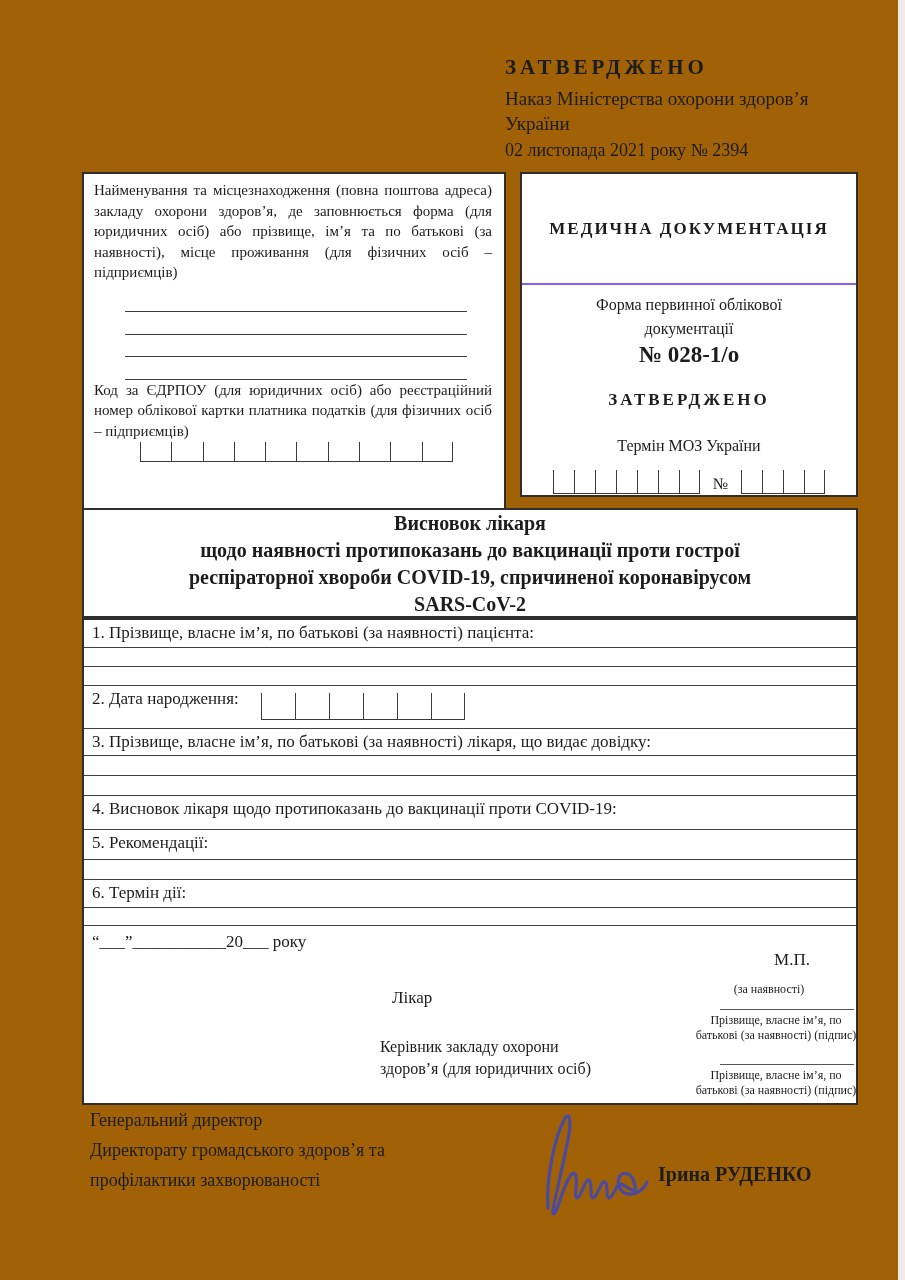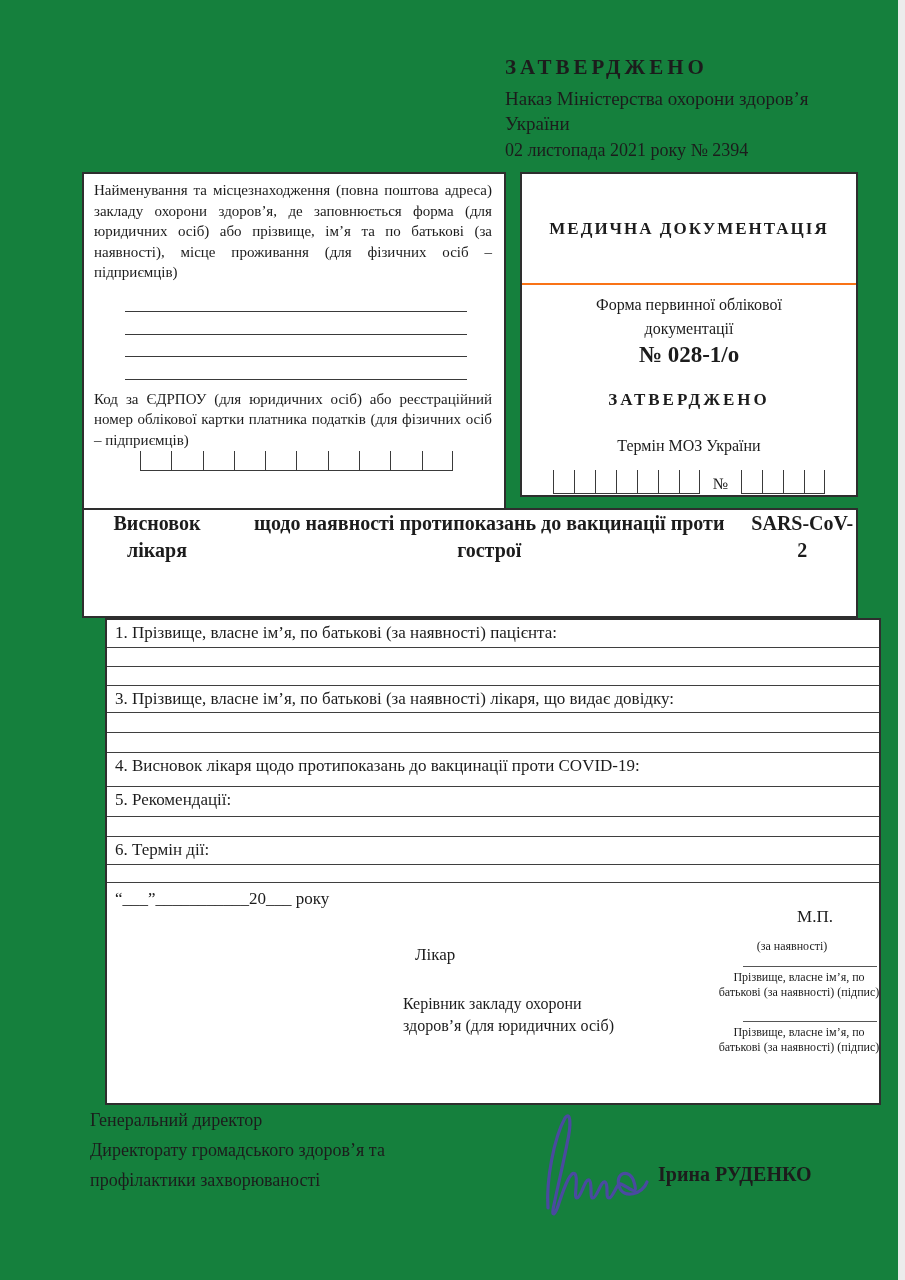--- a/index.html
+++ b/index.html
@@ -1,67 +1,67 @@
 <!DOCTYPE html>
 <html><head>
 <meta charset="utf-8">
 <style>
   html,body { margin:0; padding:0; }
   body {
     width:905px; height:1280px; background:#ffffff;
     font-family:"Liberation Serif","DejaVu Serif",serif;
     color:#1c1c1c;
   }
-  .page { position:relative; width:905px; height:1280px; background:#15803d; overflow:hidden; }
+  .page { position:relative; width:905px; height:1280px; background:#a16207; overflow:hidden; }
   .scan-edge { position:absolute; right:0; top:0; width:7px; height:1280px; background:#ececec; }
 
   
   .approval { position:absolute; left:505px; top:55px; width:380px; }
   .approval .appr-title { font-weight:bold; font-size:21px; letter-spacing:4px; margin-bottom:6px; }
   .approval .appr-line { font-size:19px; line-height:25px; }
   .approval .appr-line3 { font-size:18px; margin-top:2px; }
 
   
   .box { position:absolute; border:2px solid #2e2e2e; background:#fff; box-sizing:border-box; }
   .box-left  { left:82px;  top:172px; width:424px; height:368px; padding:6px 12px 0 10px; }
   .box-right { left:520px; top:172px; width:338px; height:325px; }
 
   .jtext { font-size:15px; line-height:20.5px; text-align:justify; }
   .uline { height:21.5px; margin-left:31px; margin-right:25px; border-bottom:1.6px solid #3a3a3a; }
   .uline.first { margin-top:7px; }
-  .edrpou-label { margin-top:9px; }
+  .edrpou-label { }
 
   
   .comb { display:flex; border-bottom:1.6px solid #3a3a3a; }
   .comb span { display:block; border-left:1.5px solid #3a3a3a; box-sizing:border-box; }
   .comb span:last-child { border-right:1.5px solid #3a3a3a; }
   .comb.c-edrpou { margin-left:46px; margin-top:1px; width:313px; }
   .comb.c-edrpou span { width:31.3px; height:19px; }
   .comb.c-birth span { width:34px; height:26px; }
   .comb.c-ord span { width:21px; height:23px; }
   .comb.c-no  span { width:21px; height:23px; }
 
   
-  .rb-top { height:109px; border-bottom:2px solid #f97316; display:flex; align-items:center; justify-content:center; }
+  .rb-top { height:109px; border-bottom:2px solid #8b5cf6; display:flex; align-items:center; justify-content:center; }
   .rb-top .meddoc { font-weight:bold; font-size:17px; letter-spacing:2px; }
   .rb-body { text-align:center; }
   .form-line { font-size:16px; line-height:22px; margin-top:2px; }
   .form-line.top { margin-top:9px; }
   .form-no { font-weight:bold; font-size:23px; margin-top:2px; }
   .rb-approved { font-weight:bold; font-size:17px; letter-spacing:3px; margin-top:22px; }
   .rb-order { font-size:16px; margin-top:27px; }
   .rb-grids { display:flex; align-items:flex-end; justify-content:center; margin-top:15px; gap:13px; }
   .rb-grids .no-sign { font-size:16px; padding-bottom:1px; }
 
   
-  .box-title { left:82px; top:508px; width:776px; height:110px; display:flex; flex-direction:row;
-               justify-content:flex-end; text-align:center; font-weight:bold; font-size:20px; line-height:27px; }
-
-  
-  .box-table { left:82px; top:618px; width:776px; height:487px;margin-left:23px; }
+  .box-title { left:82px; top:508px; width:776px; height:110px; display:flex; flex-direction:column;
+               justify-content:space-between; text-align:center; font-weight:bold; font-size:20px; line-height:27px; }
+
+  
+  .box-table { left:82px; top:618px; width:776px; height:487px; }
   .row { box-sizing:border-box; border-top:1.3px solid #3f3f3f; }
   .row:first-child { border-top:none; }
   .label-row { font-size:17px; padding:3px 0 0 8px; }
   .row2 { display:flex; align-items:flex-start; }
   .row2 .comb { margin-left:22px; margin-top:7px; }
   .sig-section { position:relative; }
   .date-blank { position:absolute; left:8px; top:6px; font-size:17px; }
   .mp { position:absolute; right:46px; top:24px; font-size:17px; }
   .mp-note { position:absolute; right:22px; top:56px; width:130px; text-align:center; font-size:12px; }
   .doctor-label { position:absolute; left:308px; top:62px; font-size:17px; }
@@ -139,27 +139,39 @@
             <span></span>
             <span></span>
           </div>
       </div>
     </div>
   </div>
 
   <div class="box box-title">
     <div>Висновок лікаря</div>
     <div>щодо наявності протипоказань до вакцинації проти гострої</div>
+    <div>респіраторної хвороби COVID-19, спричиненої коронавірусом</div>
     <div>SARS-CoV-2</div>
   </div>
 
   <div class="box box-table">
     <div class="row label-row" style="height:27px">1. Прізвище, власне  ім’я, по батькові (за наявності) пацієнта:</div>
     <div class="row" style="height:19px"></div>
     <div class="row" style="height:19px"></div>
+    <div class="row row2" style="height:43px">
+      <div class="label-row" style="border:none">2. Дата народження:</div>
+      <div class="comb c-birth">
+          <span></span>
+          <span></span>
+          <span></span>
+          <span></span>
+          <span></span>
+          <span></span>
+        </div>
+    </div>
     <div class="row label-row" style="height:27px">3. Прізвище, власне ім’я, по батькові (за наявності) лікаря, що видає довідку:</div>
     <div class="row" style="height:20px"></div>
     <div class="row" style="height:20px"></div>
     <div class="row label-row" style="height:34px">4. Висновок лікаря щодо протипоказань до вакцинації проти COVID-19:</div>
     <div class="row label-row" style="height:30px">5. Рекомендації:</div>
     <div class="row" style="height:20px"></div>
     <div class="row label-row" style="height:28px">6. Термін дії:</div>
     <div class="row" style="height:18px"></div>
     <div class="row sig-section" style="height:180px">
       <div class="date-blank">“___”___________20___ року</div>

